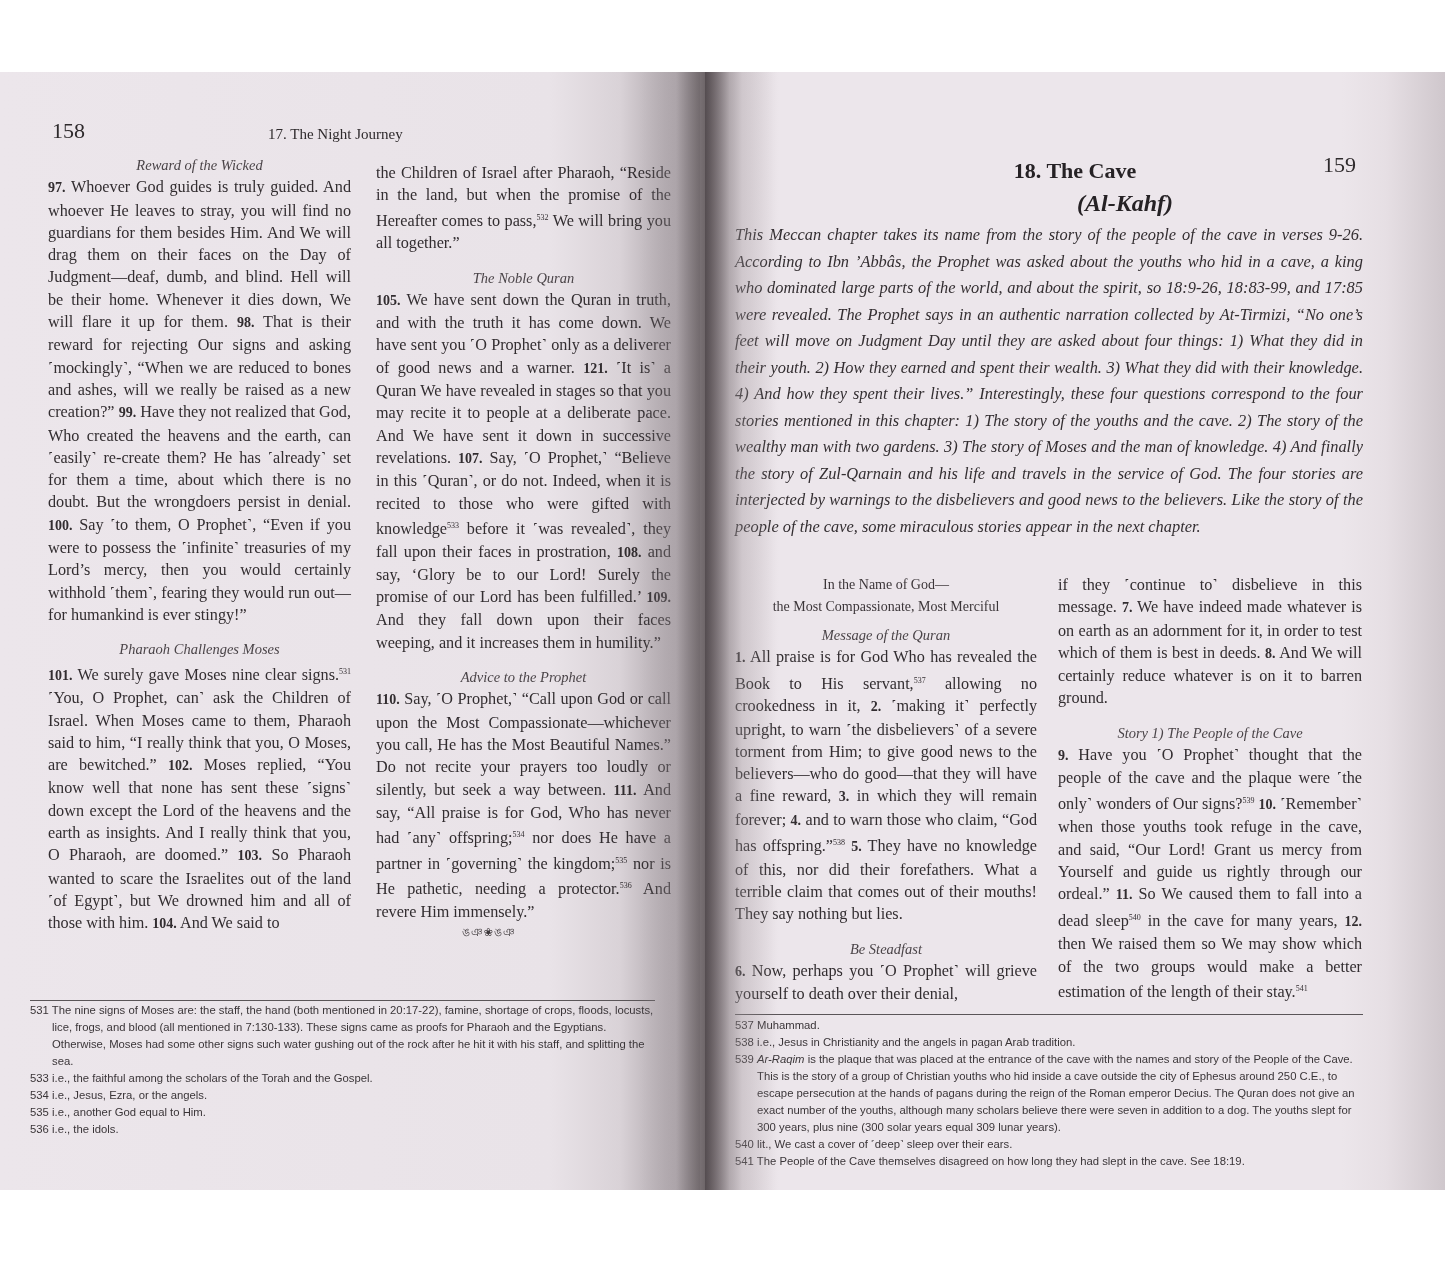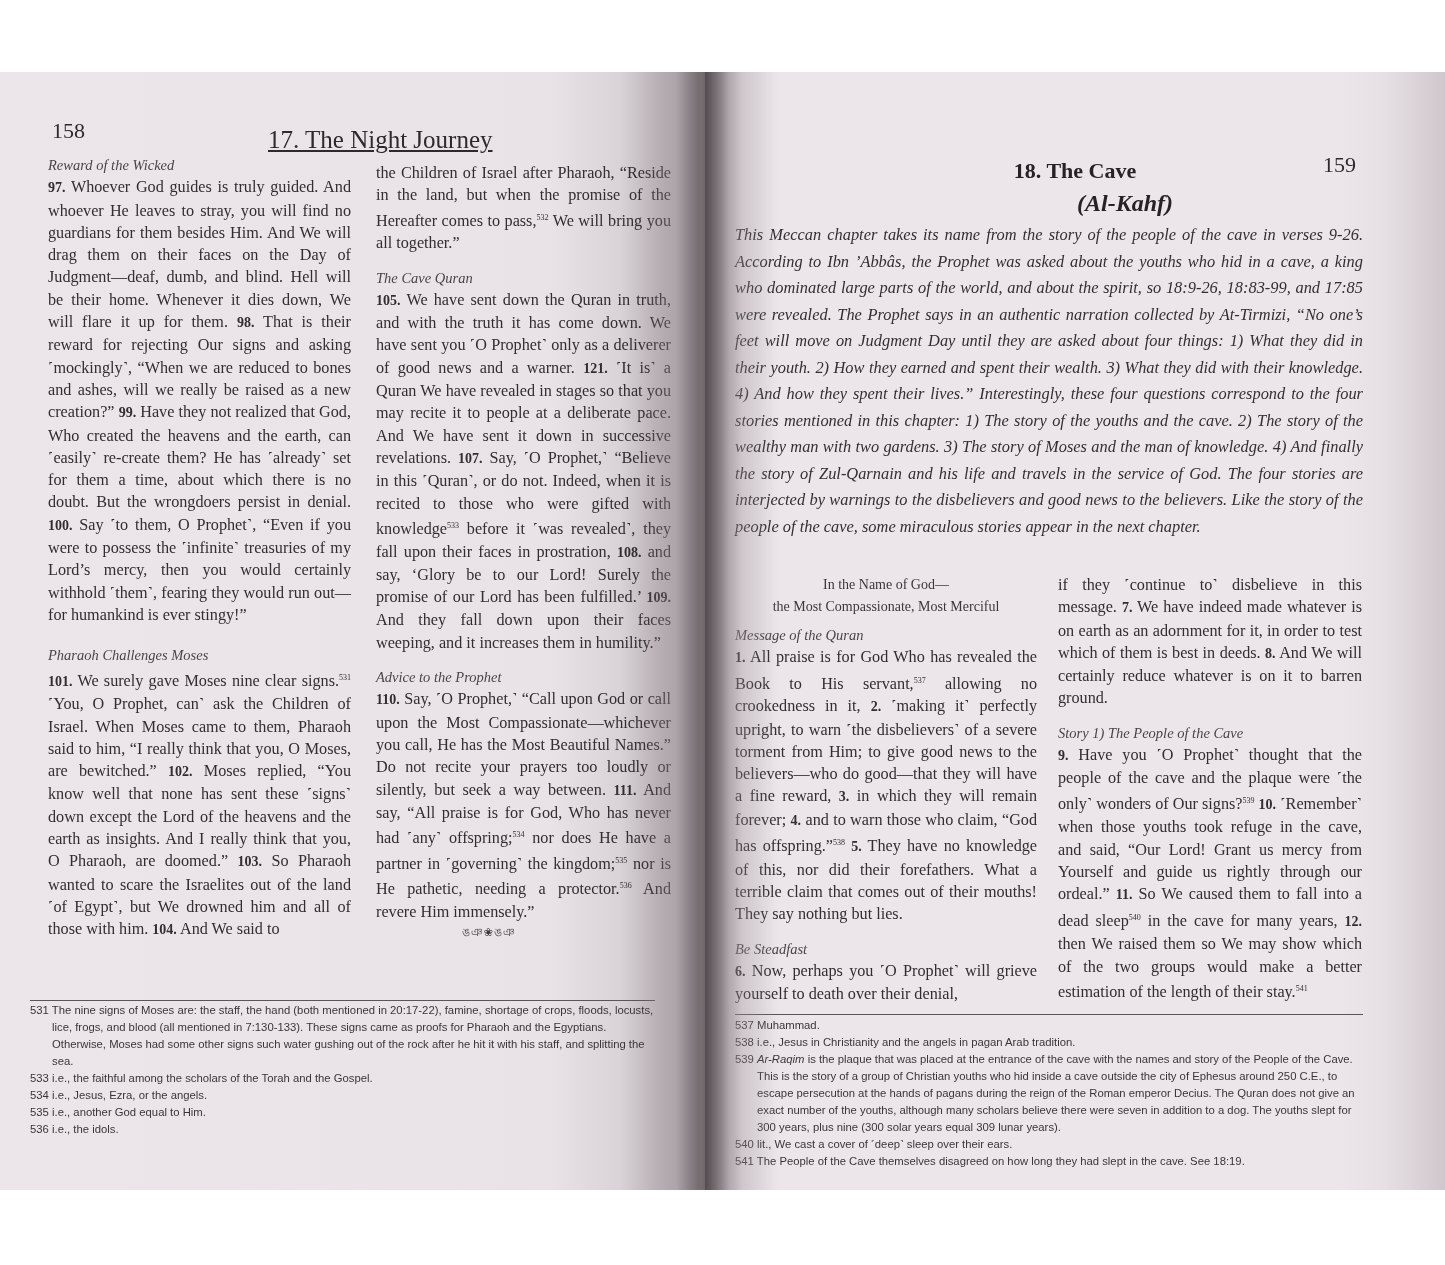--- a/index.html
+++ b/index.html
@@ -3,24 +3,24 @@
 <meta charset="utf-8">
 <style>
   html, body { margin:0; padding:0; }
   body { width:1445px; height:1265px; background:#ffffff; position:relative; overflow:hidden; font-family:"Liberation Serif", serif; color:#2e2a2c; }
   .spread { position:absolute; left:0; top:72px; width:1445px; height:1118px; background:#ebe5ea; overflow:hidden;padding-left:38px; }
   .topedge { position:absolute; left:600px; top:0; width:845px; height:6px; background:linear-gradient(#6f6d70,#bdb8bd); }
   .page { position:absolute; top:0; height:1118px; }
   .page-left { left:0; width:705px; background:linear-gradient(90deg,#ece6eb 0%,#e9e3e8 78%,#d9d2d7 88%,#a8a0a5 96%,#6e6669 100%); }
   .page-right { left:705px; width:740px; background:linear-gradient(90deg,#5d5457 0%,#9c9397 2.5%,#d8d0d5 5%,#ece6eb 10%,#ece6eb 86%,#e6dfe4 92%,#cfc7cc 100%); }
   .folio { position:absolute; font-size:22px; color:#2e2a2c; }
-  .running { position:absolute; font-size:25px; color:#2e2a2c;text-decoration:underline; }
+  .running { position:absolute; font-size:15px; color:#2e2a2c; }
   .col { position:absolute; font-size:16.2px; line-height:22.3px; text-align:justify; color:#322d30; }
   .col p { margin:0; }
-  .sub { font-style:italic; text-align:left; font-size:14.5px; color:#4a4448; margin:2px 0 0 0; }
+  .sub { font-style:italic; text-align:center; font-size:14.5px; color:#4a4448; margin:2px 0 0 0; }
   .vn { font-size:14px; font-weight:bold; }
   .fn { position:absolute; font-family:"Liberation Sans", sans-serif; font-size:11.3px; line-height:17px; color:#3a3538; }
   .fn .item { padding-left:22px; text-indent:-22px; }
   .rule { position:absolute; height:1px; background:#5a5558; }
   .ch-title { position:absolute; left:0; width:740px; text-align:center; font-weight:bold; font-size:22px; color:#262225; }
   .ch-sub { position:absolute; left:0; width:840px; text-align:center; font-weight:bold; font-style:italic; font-size:24px; color:#262225; }
   .intro { position:absolute; left:30px; width:628px; font-style:italic; font-size:16.4px; line-height:26.5px; text-align:justify; color:#332e31; }
   .basmala { text-align:center; font-size:14px; color:#3c3639; line-height:22px; }
   .orn { position:absolute; font-size:11px; color:#3a3538; letter-spacing:1px; }
   .shade { position:absolute; top:0; height:1118px; pointer-events:none; }
@@ -34,30 +34,30 @@
   <div class="page page-left">
     <div class="folio" style="left:52px; top:46px;">158</div>
     <div class="running" style="left:268px; top:54px;">17. The Night Journey</div>
 
     <div class="col" style="left:48px; top:82px; width:303px;">
       <p class="sub">Reward of the Wicked</p>
       <p><span class="vn">97.</span> <span>Whoever God guides is truly guided. And whoever He leaves to stray, you will find no guardians for them besides Him. And We will drag them on their faces on the Day of Judgment—deaf, dumb, and blind. Hell will be their home. Whenever it dies down, We will flare it up for them.</span>
       <span class="vn">98.</span> <span>That is their reward for rejecting Our signs and asking ˹mockingly˺, “When we are reduced to bones and ashes, will we really be raised as a new creation?”</span>
       <span class="vn">99.</span> <span>Have they not realized that God, Who created the heavens and the earth, can ˹easily˺ re-create them? He has ˹already˺ set for them a time, about which there is no doubt. But the wrongdoers persist in denial.</span>
       <span class="vn">100.</span> <span>Say ˹to them, O Prophet˺, “Even if you were to possess the ˹infinite˺ treasuries of my Lord’s mercy, then you would certainly withhold ˹them˺, fearing they would run out—for humankind is ever stingy!”</span></p>
-      <p class="sub" style="margin-top:18px;">Pharaoh Challenges Moses</p>
+      <p class="sub" style="margin-top:12px;">Pharaoh Challenges Moses</p>
       <p><span class="vn">101.</span> <span>We surely gave Moses nine clear signs.</span><sup style="font-size:8px;">531</sup> <span>˹You, O Prophet, can˺ ask the Children of Israel. When Moses came to them, Pharaoh said to him, “I really think that you, O Moses, are bewitched.”</span>
       <span class="vn">102.</span> <span>Moses replied, “You know well that none has sent these ˹signs˺ down except the Lord of the heavens and the earth as insights. And I really think that you, O Pharaoh, are doomed.”</span>
       <span class="vn">103.</span> <span>So Pharaoh wanted to scare the Israelites out of the land ˹of Egypt˺, but We drowned him and all of those with him.</span>
       <span class="vn">104.</span> <span>And We said to</span></p>
     </div>
 
     <div class="col" style="left:376px; top:90px; width:295px;">
       <p><span>the Children of Israel after Pharaoh, “Reside in the land, but when the promise of the Hereafter comes to pass,</span><sup style="font-size:8px;">532</sup> <span>We will bring you all together.”</span></p>
-      <p class="sub" style="margin-top:12px;">The Cave Quran</p>
+      <p class="sub" style="margin-top:12px;">The Noble Quran</p>
       <p><span class="vn">105.</span> <span>We have sent down the Quran in truth, and with the truth it has come down. We have sent you ˹O Prophet˺ only as a deliverer of good news and a warner.</span>
       <span class="vn">121.</span> <span>˹It is˺ a Quran We have revealed in stages so that you may recite it to people at a deliberate pace. And We have sent it down in successive revelations.</span>
       <span class="vn">107.</span> <span>Say, ˹O Prophet,˺ “Believe in this ˹Quran˺, or do not. Indeed, when it is recited to those who were gifted with knowledge</span><sup style="font-size:8px;">533</sup> <span>before it ˹was revealed˺, they fall upon their faces in prostration,</span>
       <span class="vn">108.</span> <span>and say, ‘Glory be to our Lord! Surely the promise of our Lord has been fulfilled.’</span>
       <span class="vn">109.</span> <span>And they fall down upon their faces weeping, and it increases them in humility.”</span></p>
       <p class="sub" style="margin-top:12px;">Advice to the Prophet</p>
       <p><span class="vn">110.</span> <span>Say, ˹O Prophet,˺ “Call upon God or call upon the Most Compassionate—whichever you call, He has the Most Beautiful Names.” Do not recite your prayers too loudly or silently, but seek a way between.</span>
       <span class="vn">111.</span> <span>And say, “All praise is for God, Who has never had ˹any˺ offspring;</span><sup style="font-size:8px;">534</sup> <span>nor does He have a partner in ˹governing˺ the kingdom;</span><sup style="font-size:8px;">535</sup> <span>nor is He pathetic, needing a protector.</span><sup style="font-size:8px;">536</sup> <span>And revere Him immensely.”</span></p>
     </div>
     <div class="orn" style="left:462px; top:852px;">ঙঞ❀ঙঞ</div>

